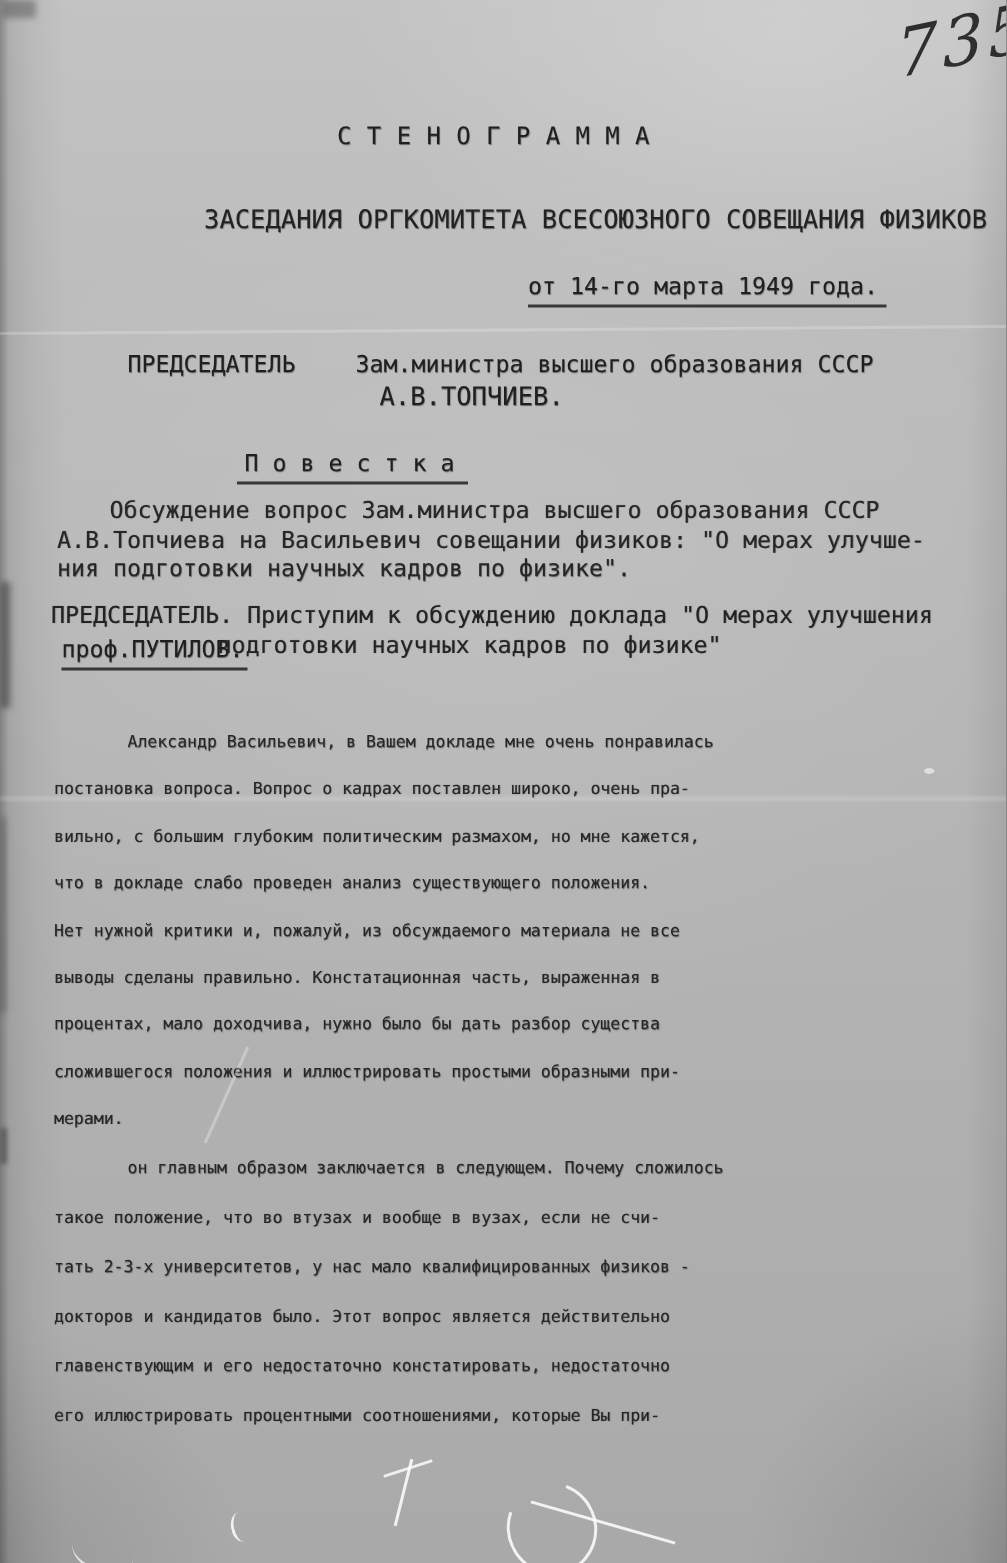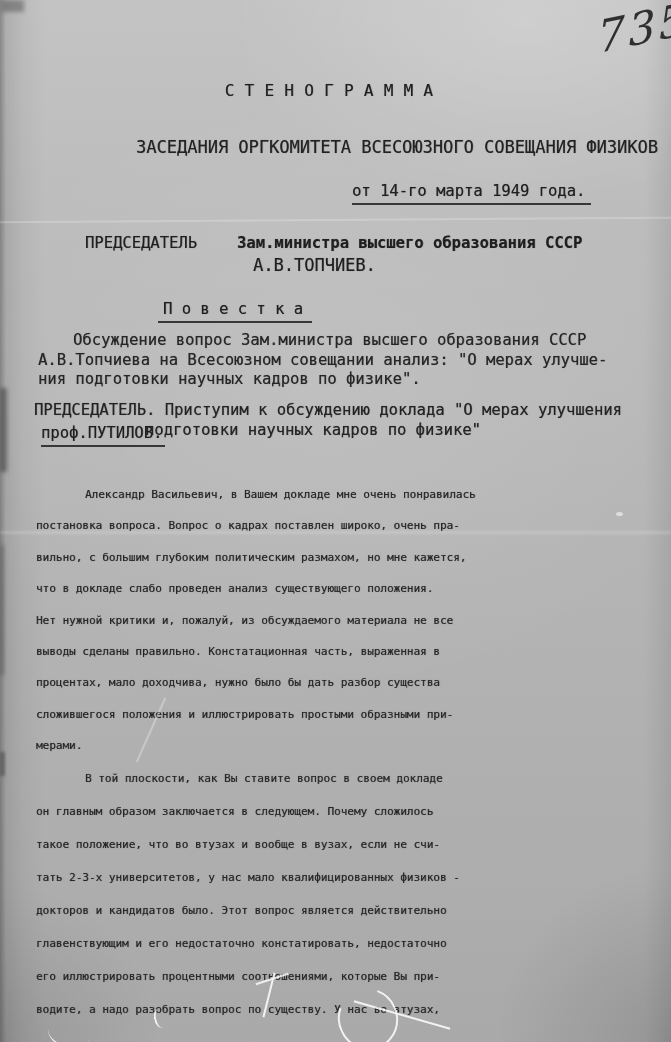--- a/index.html
+++ b/index.html
@@ -36,21 +36,21 @@
     position:absolute; top:137px; left:0; right:13px;
     text-align:right; font-size:17px; color:#222;
   }
   .date {
     position:absolute; top:182px; left:352px;
     font-size:15.5px; color:#1f1f1f;
     padding:0 6px 3px 0;
     border-bottom:2.5px solid rgba(32,32,32,0.85);
   }
   .chair-line1 { position:absolute; top:234px; left:85px; font-size:15.5px; color:#1f1f1f; }
-  .chair-line1 .role { margin-left:40px;font-weight:bold; }
+  .chair-line1 .role { margin-left:40px; }
   .chair-line2 { position:absolute; top:255px; left:253px; font-size:17px; color:#1f1f1f; }
   .agenda-head {
     position:absolute; top:300px; left:158px;
     font-size:15.5px; color:#1f1f1f;
     padding:0 9px 3px 5px;
     border-bottom:2.5px solid rgba(32,32,32,0.85);
   }
   .agenda {
     position:absolute; top:331px; left:38px; width:615px;
     font-size:15.5px; line-height:19.5px;
@@ -107,21 +107,21 @@
   <div class="date">от 14-го  марта 1949 года.</div>
 
   <div class="chair-line1"><span>ПРЕДСЕДАТЕЛЬ</span><span class="role">Зам.министра высшего образования СССР</span></div>
 
   <div class="chair-line2">А.В.ТОПЧИЕВ.</div>
 
   <div class="agenda-head">П о в е с т к а</div>
 
   <div class="agenda">
       <div class="tline">Обсуждение вопрос Зам.министра высшего образования СССР</div>
-      <div class="tline">А.В.Топчиева на Всесоюзном совещании анализ: "О мерах улучше-</div>
+      <div class="tline">А.В.Топчиева на Васильевич совещании физиков: "О мерах улучше-</div>
       <div class="tline">ния подготовки научных кадров по физике".</div>
     </div>
 
   <div class="remark">
       <div class="tline">ПРЕДСЕДАТЕЛЬ. Приступим к обсуждению доклада "О мерах улучшения</div>
       <div class="tline">подготовки научных кадров по физике"</div>
     </div>
 
   <div class="speaker">проф.ПУТИЛОВ.</div>
 
@@ -131,28 +131,26 @@
       <div class="tline">вильно, с большим глубоким политическим размахом, но мне кажется,</div>
       <div class="tline">что в докладе слабо проведен анализ существующего положения.</div>
       <div class="tline">Нет нужной критики и, пожалуй, из обсуждаемого материала не все</div>
       <div class="tline">выводы сделаны правильно. Констатационная часть, выраженная в</div>
       <div class="tline">процентах, мало доходчива, нужно было бы дать разбор существа</div>
       <div class="tline">сложившегося положения и иллюстрировать простыми образными при-</div>
       <div class="tline">мерами.</div>
     </div>
 
   <div class="para para2">
-      <div class="tline">В той плоскости, как Вы ставите вопрос в своем докладе</div>
       <div class="tline">он главным образом заключается в следующем. Почему сложилось</div>
       <div class="tline">такое положение, что во втузах и вообще в вузах, если не счи-</div>
       <div class="tline">тать 2-3-х университетов, у нас мало квалифицированных физиков -</div>
       <div class="tline">докторов и кандидатов было. Этот вопрос является действительно</div>
       <div class="tline">главенствующим и его недостаточно констатировать, недостаточно</div>
       <div class="tline">его иллюстрировать процентными соотношениями, которые Вы при-</div>
-      <div class="tline">водите, а надо разобрать вопрос по существу. У нас во втузах,</div>
     </div>
 
   <div class="artifact smudge1"></div>
   <div class="artifact smudge2"></div>
   <div class="artifact smudge3"></div>
   <div class="artifact smudge4"></div>
   <div class="artifact crease1"></div>
   <div class="artifact crease2"></div>
   <div class="artifact crease3"></div>
   <div class="artifact scr-t1"></div>

